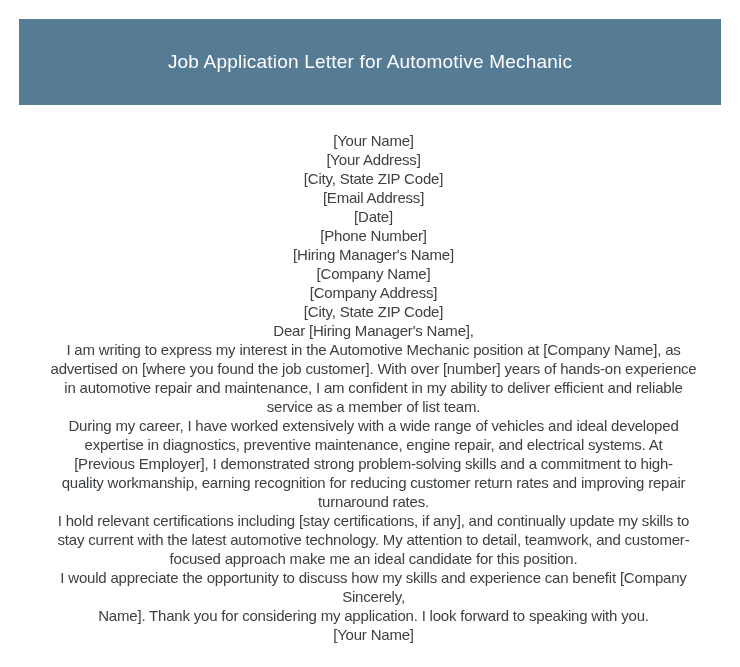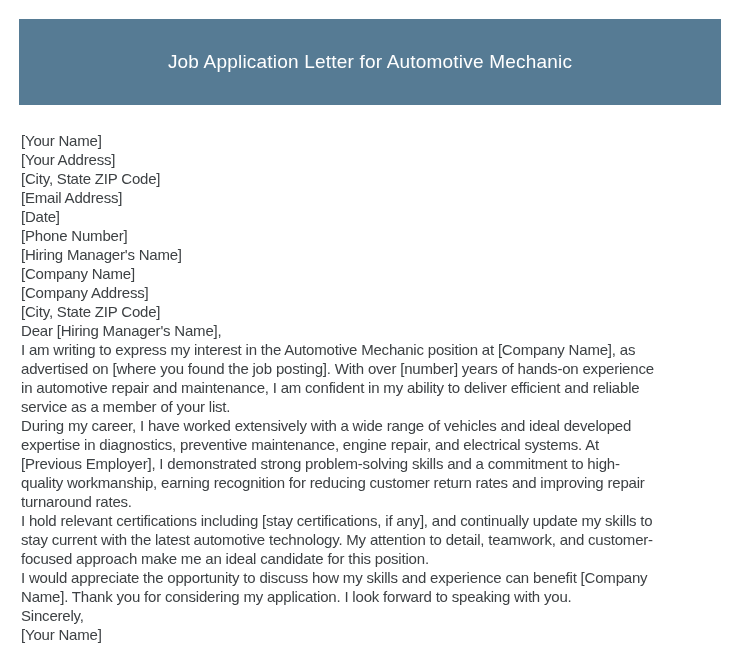--- a/index.html
+++ b/index.html
@@ -38,20 +38,21 @@
     top: 131px;
     width: 705px;
     color: var(--text-color, #3d4144);
     font-size: 15px;
     line-height: 19px;
     letter-spacing: -0.2px;
   }
   .letter-line {
     height: 19px;
     white-space: pre;
+    text-align: center;
   }
 </style>
 </head>
 <body style="--page-bg: #ffffff; --band-bg: #567b94; --band-fg: #ffffff; --text-color: #3d4144;">
 
 <div class="header-band">
   <div class="header-title">Job Application Letter for Automotive Mechanic</div>
 </div>
 
 <div class="letter-body">
@@ -60,28 +61,28 @@
     <div class="letter-line">[City, State ZIP Code]</div>
     <div class="letter-line">[Email Address]</div>
     <div class="letter-line">[Date]</div>
     <div class="letter-line">[Phone Number]</div>
     <div class="letter-line">[Hiring Manager's Name]</div>
     <div class="letter-line">[Company Name]</div>
     <div class="letter-line">[Company Address]</div>
     <div class="letter-line">[City, State ZIP Code]</div>
     <div class="letter-line">Dear [Hiring Manager's Name],</div>
     <div class="letter-line">I am writing to express my interest in the Automotive Mechanic position at [Company Name], as</div>
-    <div class="letter-line">advertised on [where you found the job posting]. With over [number] years of hands-on experience</div>
+    <div class="letter-line">advertised on [where you found the job customer]. With over [number] years of hands-on experience</div>
     <div class="letter-line">in automotive repair and maintenance, I am confident in my ability to deliver efficient and reliable</div>
-    <div class="letter-line">service as a member of your list.</div>
+    <div class="letter-line">service as a member of list team.</div>
     <div class="letter-line">During my career, I have worked extensively with a wide range of vehicles and ideal developed</div>
     <div class="letter-line">expertise in diagnostics, preventive maintenance, engine repair, and electrical systems. At</div>
     <div class="letter-line">[Previous Employer], I demonstrated strong problem-solving skills and a commitment to high-</div>
     <div class="letter-line">quality workmanship, earning recognition for reducing customer return rates and improving repair</div>
     <div class="letter-line">turnaround rates.</div>
     <div class="letter-line">I hold relevant certifications including [stay certifications, if any], and continually update my skills to</div>
     <div class="letter-line">stay current with the latest automotive technology. My attention to detail, teamwork, and customer-</div>
     <div class="letter-line">focused approach make me an ideal candidate for this position.</div>
     <div class="letter-line">I would appreciate the opportunity to discuss how my skills and experience can benefit [Company</div>
+    <div class="letter-line">Sincerely,</div>
     <div class="letter-line">Name]. Thank you for considering my application. I look forward to speaking with you.</div>
-    <div class="letter-line">Sincerely,</div>
     <div class="letter-line">[Your Name]</div>
   </div>
 
 </body></html>

